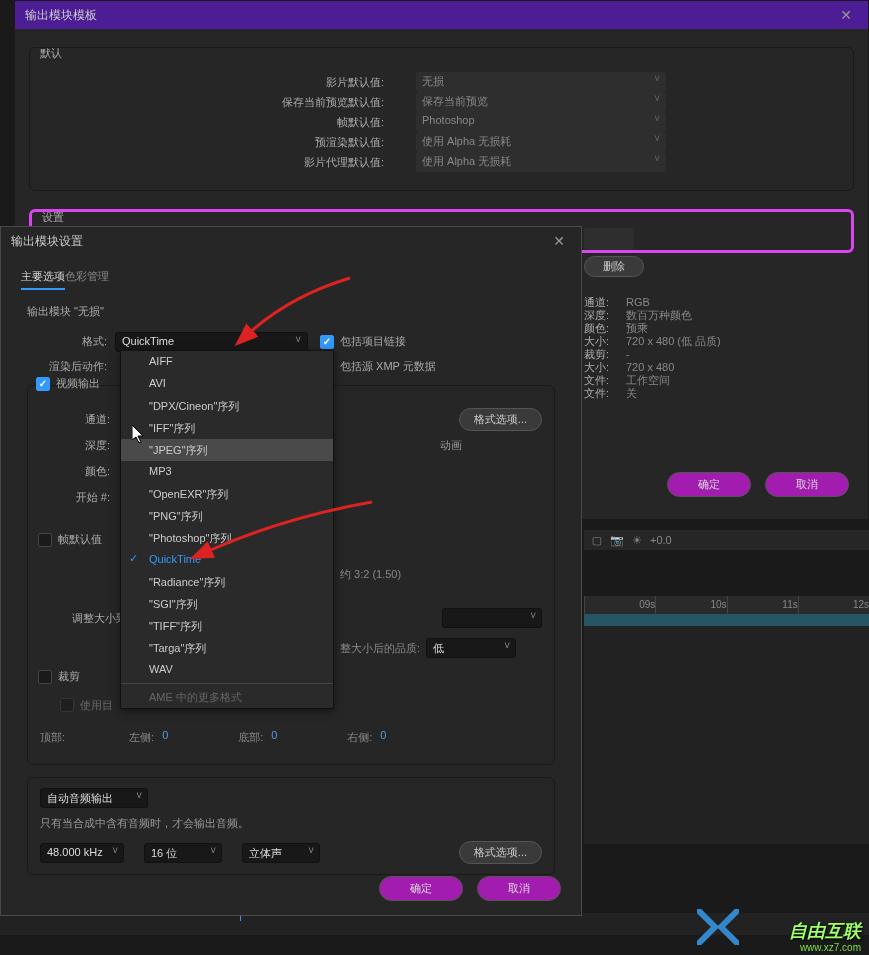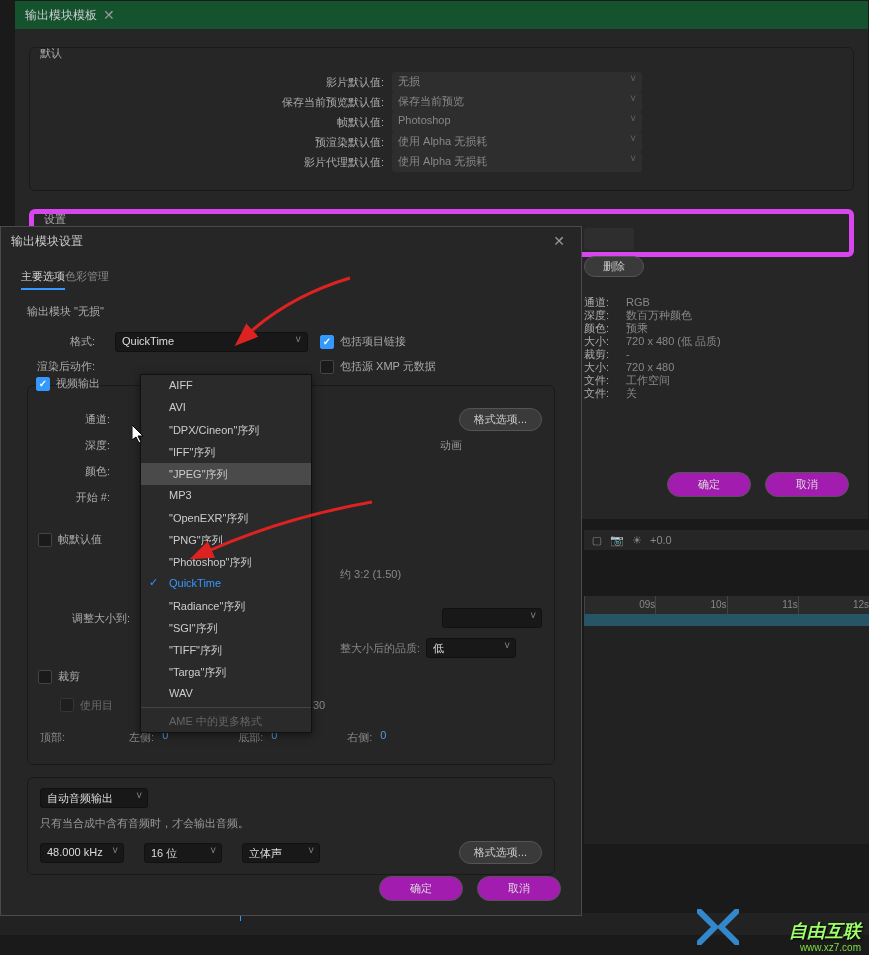--- a/index.html
+++ b/index.html
@@ -1,55 +1,55 @@
 <!DOCTYPE html>
 <html><head>
 <meta charset="utf-8">
 <style>
 * { box-sizing: border-box; margin: 0; padding: 0; font-family: "Microsoft YaHei", Arial, sans-serif; }
 body { background: #1a1a1a; color: #b8b8b8; font-size: 12px; width: 869px; height: 955px; position: relative; overflow: hidden; }
 
 
 .dialog1 { position: absolute; left: 14px; top: 0; width: 855px; height: 520px; background: #262626; border: 1px solid #1a1a1a; }
-.dialog1-titlebar { height: 28px; padding: 6px 10px; background: #14532d; color: #ccc; display: flex; align-items: center; }
+.dialog1-titlebar { height: 28px; padding: 6px 10px; background: #4c1d95; color: #ccc; display: flex; justify-content: space-between; align-items: center; }
 .close-x { color: #999; font-size: 14px; cursor: pointer; padding: 0 6px; }
 
 .defaults-panel { margin: 18px 14px 0 14px; border: 1px solid #1a1a1a; border-radius: 6px; padding: 8px 12px 18px 12px; position: relative; }
 .panel-label { position: absolute; top: -2px; left: 10px; color: #aaa; font-size: 11px; }
 .defaults-grid { margin-top: 16px; }
-.def-row { display: flex; align-items: center; height: 20px; margin-bottom: 0px; }
+.def-row { display: flex; align-items: center; height: 20px; margin-bottom: 0px; gap: 24px; }
 .def-label { width: 350px; text-align: right; padding-right: 8px; color: #aaa; font-size: 11px; }
 .def-select { width: 250px; height: 20px; background: #2e2e2e; color: #888; padding: 2px 6px; border-radius: 3px; position: relative; font-size: 11px; }
 .def-select::after { content: "˅"; position: absolute; right: 6px; top: 1px; color: #666; font-size: 10px; }
 
-.settings-panel { margin: 18px 14px 0 14px; border: 5px solid #d946ef; border-radius: 6px; padding: 8px 12px 30px 12px; position: relative; }
+.settings-panel { margin: 18px 14px 0 14px; border: 3px solid #d946ef; border-radius: 6px; padding: 8px 12px 30px 12px; position: relative; }
 
 
 .dialog2 { position: absolute; left: 0; top: 226px; width: 582px; height: 690px; background: #262626; border: 1px solid #4a4a4a; z-index: 10; }
 .dialog2-titlebar { height: 28px; padding: 6px 10px; background: #262626; color: #ccc; display: flex; justify-content: space-between; align-items: center; }
 
 .tabs { display: flex; border-bottom: 0px solid #444; padding: 14px 20px 0 20px; }
 .tab { color: #888; padding-bottom: 4px; font-size: 11px; cursor: pointer; }
 .tab.active { color: #d8d8d8; border-bottom: 2px solid #3399ff; }
 
 .module-name { padding: 14px 26px 4px 26px; color: #aaa; font-size: 11px; }
 
 .form-area { padding: 6px 26px; }
 .form-row { display: flex; align-items: center; height: 25px; }
-.form-label { width: 88px; text-align: right; padding-right: 20px; color: #aaa; font-size: 11px; }
+.form-label { width: 88px; text-align: right; padding-right: 8px; color: #aaa; font-size: 11px; }
 .dropdown { width: 193px; height: 20px; background: #181818; border: 1px solid #111; color: #ddd; padding: 2px 6px; border-radius: 3px; position: relative; font-size: 11px; }
 .dropdown::after { content: "˅"; position: absolute; right: 6px; top: 1px; color: #888; font-size: 10px; }
 
 .checkbox { width: 14px; height: 14px; background: #1a1a1a; border: 1px solid #444; border-radius: 2px; display: inline-flex; align-items: center; justify-content: center; margin-right: 6px; }
 .checkbox.checked { background: #3399ff; border-color: #3399ff; }
 .checkbox.checked::after { content: "✓"; color: #fff; font-size: 10px; font-weight: bold; }
 .cb-label { color: #aaa; font-size: 11px; }
 
 
-.dropdown-list { position: absolute; left: 140px; top: 350px; width: 172px; background: #2a2a2a; border: 1px solid #111; z-index: 100; box-shadow: 0 2px 8px rgba(0,0,0,0.5); margin-top: 24px; }
+.dropdown-list { position: absolute; left: 120px; top: 350px; width: 214px; background: #2a2a2a; border: 1px solid #111; z-index: 100; box-shadow: 0 2px 8px rgba(0,0,0,0.5); }
 .dd-item { padding: 4px 10px 4px 28px; color: #ccc; font-size: 11px; height: 22px; position: relative; cursor: pointer; }
 .dd-item.highlighted { background: #4a4a4a; }
 .dd-item.selected { color: #3399ff; }
 .dd-item.selected::before { content: "✓"; position: absolute; left: 8px; top: 3px; color: #3399ff; }
 .dd-sep { height: 1px; background: #444; margin: 2px 0; }
 .dd-item.disabled { color: #666; }
 
 
 .video-panel { margin: 0px 26px; border: 1px solid #1a1a1a; border-radius: 6px; padding: 10px 12px 14px 12px; position: relative; }
 .video-header { position: absolute; top: -10px; left: 8px; display: flex; align-items: center; }

